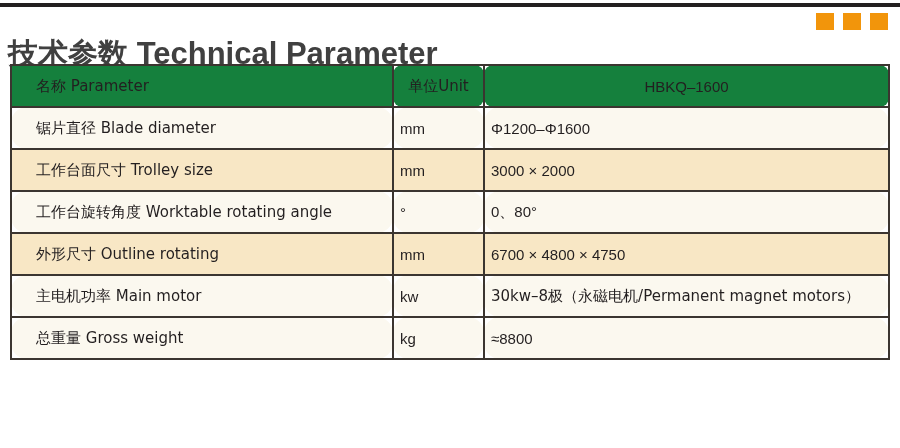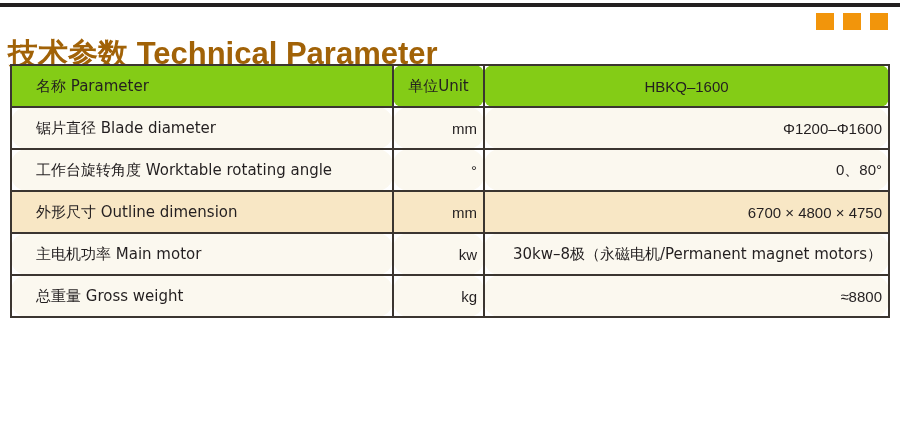--- a/index.html
+++ b/index.html
@@ -40,21 +40,21 @@
     background: #F2950B;
   }
 
   
   .page-title {
     position: absolute;
     left: 8px;
     top: 14px;
     font-size: 31px;
     line-height: 38px;
-    color: #a16207;
+    color: #404040;
     white-space: nowrap;
     letter-spacing: 0px;
   }
   .page-title .cn {
     font-family: "DejaVu Sans", "Liberation Sans", sans-serif;
     font-size: 30px;
   }
 
   
   .spec-table-wrap {
@@ -76,41 +76,41 @@
     font-weight: normal;
     padding: 0 6px;
     box-sizing: border-box;
     vertical-align: middle;
   }
   col.c-name  { width: 382px; }
   col.c-unit  { width: 91px; }
   col.c-value { width: 405px; }
 
   thead th {
-    background: #84cc16;
+    background: #15803d;
     color: #231f20;
     font-size: 15px;
   }
   thead th.h-name {
     text-align: left;
     padding-left: 24px;
   }
   thead th.h-unit,
   thead th.h-value {
     text-align: center;
     border-radius: 9px;
   }
 
   tbody td.t-name {
     text-align: left;
     padding-left: 24px;
   }
   tbody td.t-unit,
   tbody td.t-value {
-    text-align: right;
+    text-align: left;
   }
   tbody tr.odd td  { background: #FBF8EF; border-radius: 16px; }
   tbody tr.even td { background: #F8E7C5; }
 
   .cjk {
     font-family: "DejaVu Sans", "Liberation Sans", sans-serif;
   }
   sup {
     font-size: 9px;
     vertical-align: super;
@@ -146,27 +146,32 @@
         <th class="h-unit cjk">单位Unit</th>
         <th class="h-value">HBKQ–1600</th>
       </tr>
     </thead>
     <tbody>
       <tr class="odd">
         <td class="t-name cjk">锯片直径 Blade diameter</td>
         <td class="t-unit">mm</td>
         <td class="t-value">Φ1200–Φ1600</td>
       </tr>
+      <tr class="even">
+        <td class="t-name cjk">工作台面尺寸 Trolley size</td>
+        <td class="t-unit">mm</td>
+        <td class="t-value">3000 × 2000</td>
+      </tr>
       <tr class="odd">
         <td class="t-name cjk">工作台旋转角度 Worktable rotating angle</td>
         <td class="t-unit">°</td>
         <td class="t-value">0、80°</td>
       </tr>
       <tr class="even">
-        <td class="t-name cjk">外形尺寸 Outline dimension</td>
+        <td class="t-name cjk">外形尺寸 Outline rotating</td>
         <td class="t-unit">mm</td>
         <td class="t-value">6700 × 4800 × 4750</td>
       </tr>
       <tr class="odd">
         <td class="t-name cjk">主电机功率 Main motor</td>
         <td class="t-unit">kw</td>
         <td class="t-value cjk">30kw–8极（永磁电机/Permanent magnet motors）</td>
       </tr>
       <tr class="odd">
         <td class="t-name cjk">总重量 Gross weight</td>

